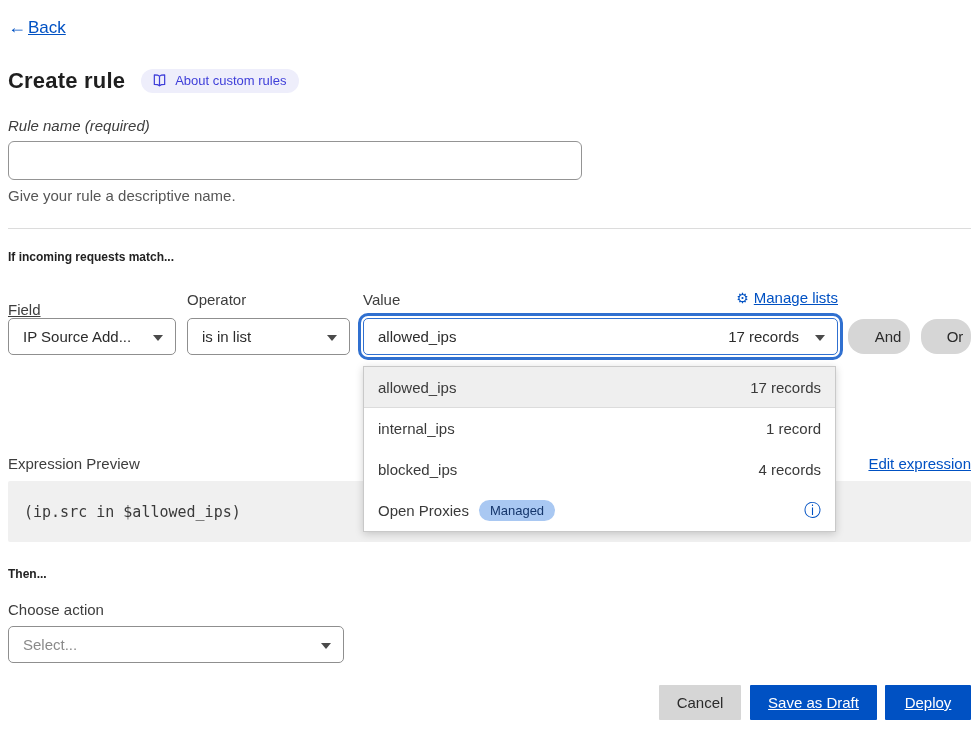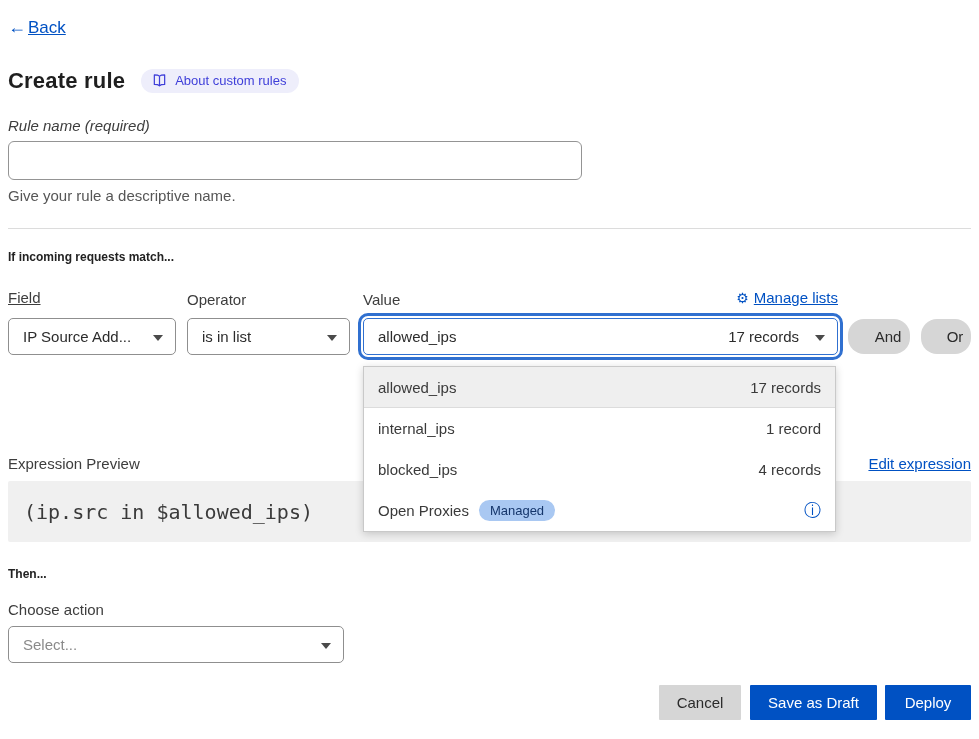--- a/index.html
+++ b/index.html
@@ -47,21 +47,21 @@
     font-size: 15px; padding: 0 12px; color: #2b2b2b; background: #fff;
     font-family: "Liberation Sans", sans-serif;
   }
   .helper-text { left: 8px; top: 187px; font-size: 15px; color: #565656; }
 
   .divider { left: 8px; top: 228px; width: 963px; height: 1px; background: #dcdcdc; }
 
   .section-heading { font-size: 12px; font-weight: bold; color: #222222; }
   .match-heading { left: 8px; top: 250px; }
 
-  .col-label-field { left: 8px; top: 289px; text-decoration: underline; }
+  .col-label-field { left: 8px; top: 301px; text-decoration: underline; }
   .col-label-operator { left: 187px; top: 291px; }
   .col-label-value { left: 363px; top: 291px; }
 
   .manage-lists {
     left: 363px; top: 289px; width: 475px;
     display: flex; justify-content: flex-end; align-items: center; gap: 5px;
     font-size: 15px; color: var(--link, #0051c3); cursor: pointer; text-decoration: none;
   }
   .manage-lists .gear { font-size: 14px; text-decoration: none; }
   .manage-lists .manage-text { text-decoration: underline; }
@@ -130,37 +130,37 @@
     font-size: 15px; color: var(--link, #0051c3);
     text-decoration: underline; cursor: pointer;
   }
   .expr-block {
     left: 8px; top: 481px; width: 963px; height: 61px;
     background: var(--code-bg, #f0f0f0); border-radius: 2px;
     display: flex; align-items: center; padding: 0 16px;
   }
   .expr-code {
     font-family: "DejaVu Sans Mono", "Liberation Mono", monospace;
-    font-size: 20px; color: #3a3a3a;
+    font-size: 15px; color: #3a3a3a;
   }
 
   
   .then-heading { left: 8px; top: 567px; }
   .choose-action-label { left: 8px; top: 601px; }
   .action-select { left: 8px; top: 626px; width: 336px; }
   .action-select .placeholder { color: #8a8a8a; }
 
   
   .footer-btn {
     position: absolute; top: 685px; height: 35px;
     border: none; border-radius: 1px; font-size: 15px;
     font-family: "Liberation Sans", sans-serif; cursor: pointer;
   }
   .cancel-btn { left: 659px; width: 82px; background: var(--neutral-button-bg, #d6d6d6); color: var(--neutral-button-text, #2b2b2b); }
-  .blue-btn { background: var(--primary, #0051c3); color: var(--primary-text, #ffffff); }
+  .blue-btn { background: var(--primary, #0051c3); color: var(--primary-text, #ffffff); text-decoration: underline; }
   .save-draft-btn { left: 750px; width: 127px; }
   .deploy-btn { left: 885px; width: 86px; }
 </style>
 </head>
 <body>
 
 <div>
 
   <a class="abs back-link">
     <span class="arrow">←</span>

